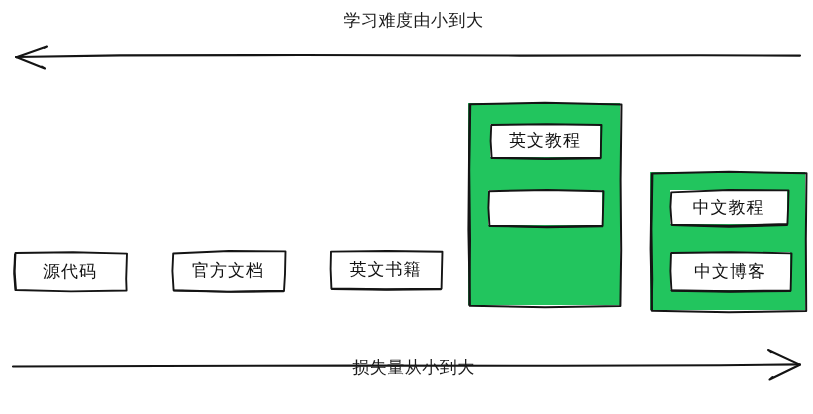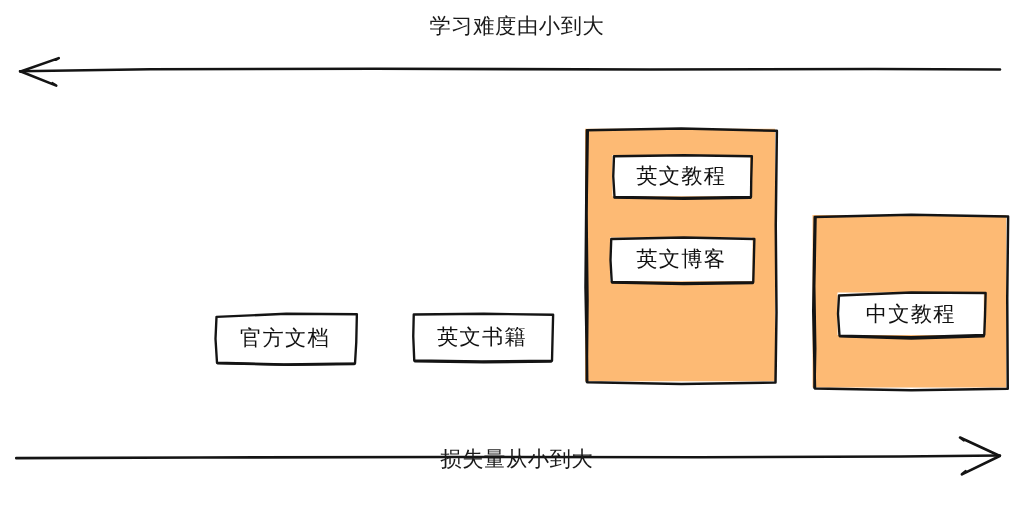--- a/index.html
+++ b/index.html
@@ -59,21 +59,21 @@
     top: -3px;
     pointer-events: none;
   }
   .node-label {
     position: relative;
     z-index: 2;
   }
   .group-box {
     position: absolute;
     box-sizing: border-box;
-    background: #fdba74;
+    background: #22c55e;
     text-align: center;
   }
   .group-box .box-sketch {
     position: absolute;
     left: -3px;
     top: -3px;
     pointer-events: none;
   }
 </style>
 </head>
@@ -94,20 +94,29 @@
   <svg class="arrow-svg" width="813" height="414">
     <g fill="none" stroke="#141414" stroke-width="2.1" stroke-linecap="round" stroke-linejoin="round">
       <path d="M13 366.5 L160 366.0 L360 365.6 L560 365.8 L720 365.2 L800 364.4"></path>
       <path d="M799.5 364.6 L768 350 L771 352.2"></path>
       <path d="M799.8 364.8 L769.5 379.5 L772.5 377"></path>
     </g>
   </svg>
 
   <div class="axis-label" id="bottom-label">损失量从小到大</div>
 
+  <div class="node-box" style="left:14px; top:252px; width:112px; height:38px;">
+    <svg class="box-sketch" width="120" height="46">
+      <g fill="none" stroke="#141414" stroke-width="1.9" stroke-linecap="round" stroke-linejoin="round">
+        <path d="M4.5 4 L62 3.2 L116 4.6 L115.2 30 L115.6 41.5 L60 42.4 L5 41 L3.6 22 Z"></path>
+        <path d="M4.0 5.5 L3.2 25 L4.4 41.0"></path>
+      </g>
+    </svg>
+    <span class="node-label">源代码</span>
+  </div>
 
   <div class="node-box" style="left:330px; top:251px; width:111px; height:37px;">
     <svg class="box-sketch" width="119" height="45">
       <g fill="none" stroke="#141414" stroke-width="1.9" stroke-linecap="round" stroke-linejoin="round">
         <path d="M4.0 3.6 L60 3.0 L115.5 3.8 L115.0 24 L114.6 40.6 L58 41.2 L4.4 40.4 L3.6 21 Z"></path>
         <path d="M4.8 41.0 L60 41.8 L114 41.2"></path>
       </g>
     </svg>
     <span class="node-label">英文书籍</span>
   </div>
@@ -140,38 +149,46 @@
       <span class="node-label">英文教程</span>
     </div>
 
     <div class="node-box" style="left:20px; top:87px; width:114px; height:35px;">
       <svg class="box-sketch" width="122" height="43">
         <g fill="none" stroke="#141414" stroke-width="1.9" stroke-linecap="round" stroke-linejoin="round">
           <path d="M4.0 4.2 L62 3.0 L118.5 4.2 L118.0 24 L117.6 38.8 L60 39.6 L4.4 38.6 L3.4 21 Z"></path>
           <path d="M4.8 39.0 L62 40.2 L117.2 39.4"></path>
         </g>
       </svg>
-      <span class="node-label">英文博客</span>
     </div>
 
   </div>
 
   <div class="group-box" style="left:650px; top:172px; width:155px; height:138px;">
     <svg class="box-sketch" width="163" height="146">
       <g fill="none" stroke="#141414" stroke-width="2.0" stroke-linecap="round" stroke-linejoin="round">
         <path d="M4.8 4.6 L82 2.8 L159.5 4.2 L158.8 70 L159.2 142 L82 143.2 L5.0 141.8 L3.6 80 L4.2 40 Z"></path>
         <path d="M5.4 5.4 L4.4 60 L5.2 110 L4.6 141.2"></path>
       </g>
     </svg>
 
-    <div class="node-box" style="left:20px; top:18px; width:117px; height:34px;margin-top:44px;">
+    <div class="node-box" style="left:20px; top:18px; width:117px; height:34px;">
       <svg class="box-sketch" width="125" height="42">
         <g fill="none" stroke="#141414" stroke-width="1.9" stroke-linecap="round" stroke-linejoin="round">
           <path d="M4.2 5.4 L62 3.0 L121.5 3.4 L121.0 22 L120.4 37.0 L62 38.8 L4.6 37.6 L3.4 20 Z"></path>
           <path d="M5.0 38.0 L62 39.8 L120.0 38.0"></path>
         </g>
       </svg>
       <span class="node-label">中文教程</span>
     </div>
 
+    <div class="node-box" style="left:20px; top:80px; width:120px; height:38px;">
+      <svg class="box-sketch" width="128" height="46">
+        <g fill="none" stroke="#141414" stroke-width="1.9" stroke-linecap="round" stroke-linejoin="round">
+          <path d="M4.0 4.0 L64 3.2 L124.5 4.4 L124.0 26 L123.6 41.4 L62 42.2 L4.4 41.2 L3.4 22 Z"></path>
+          <path d="M4.8 41.8 L64 42.8 L123.2 42.0"></path>
+        </g>
+      </svg>
+      <span class="node-label">中文博客</span>
+    </div>
   </div>
 
 </div>
 
 </body></html>

